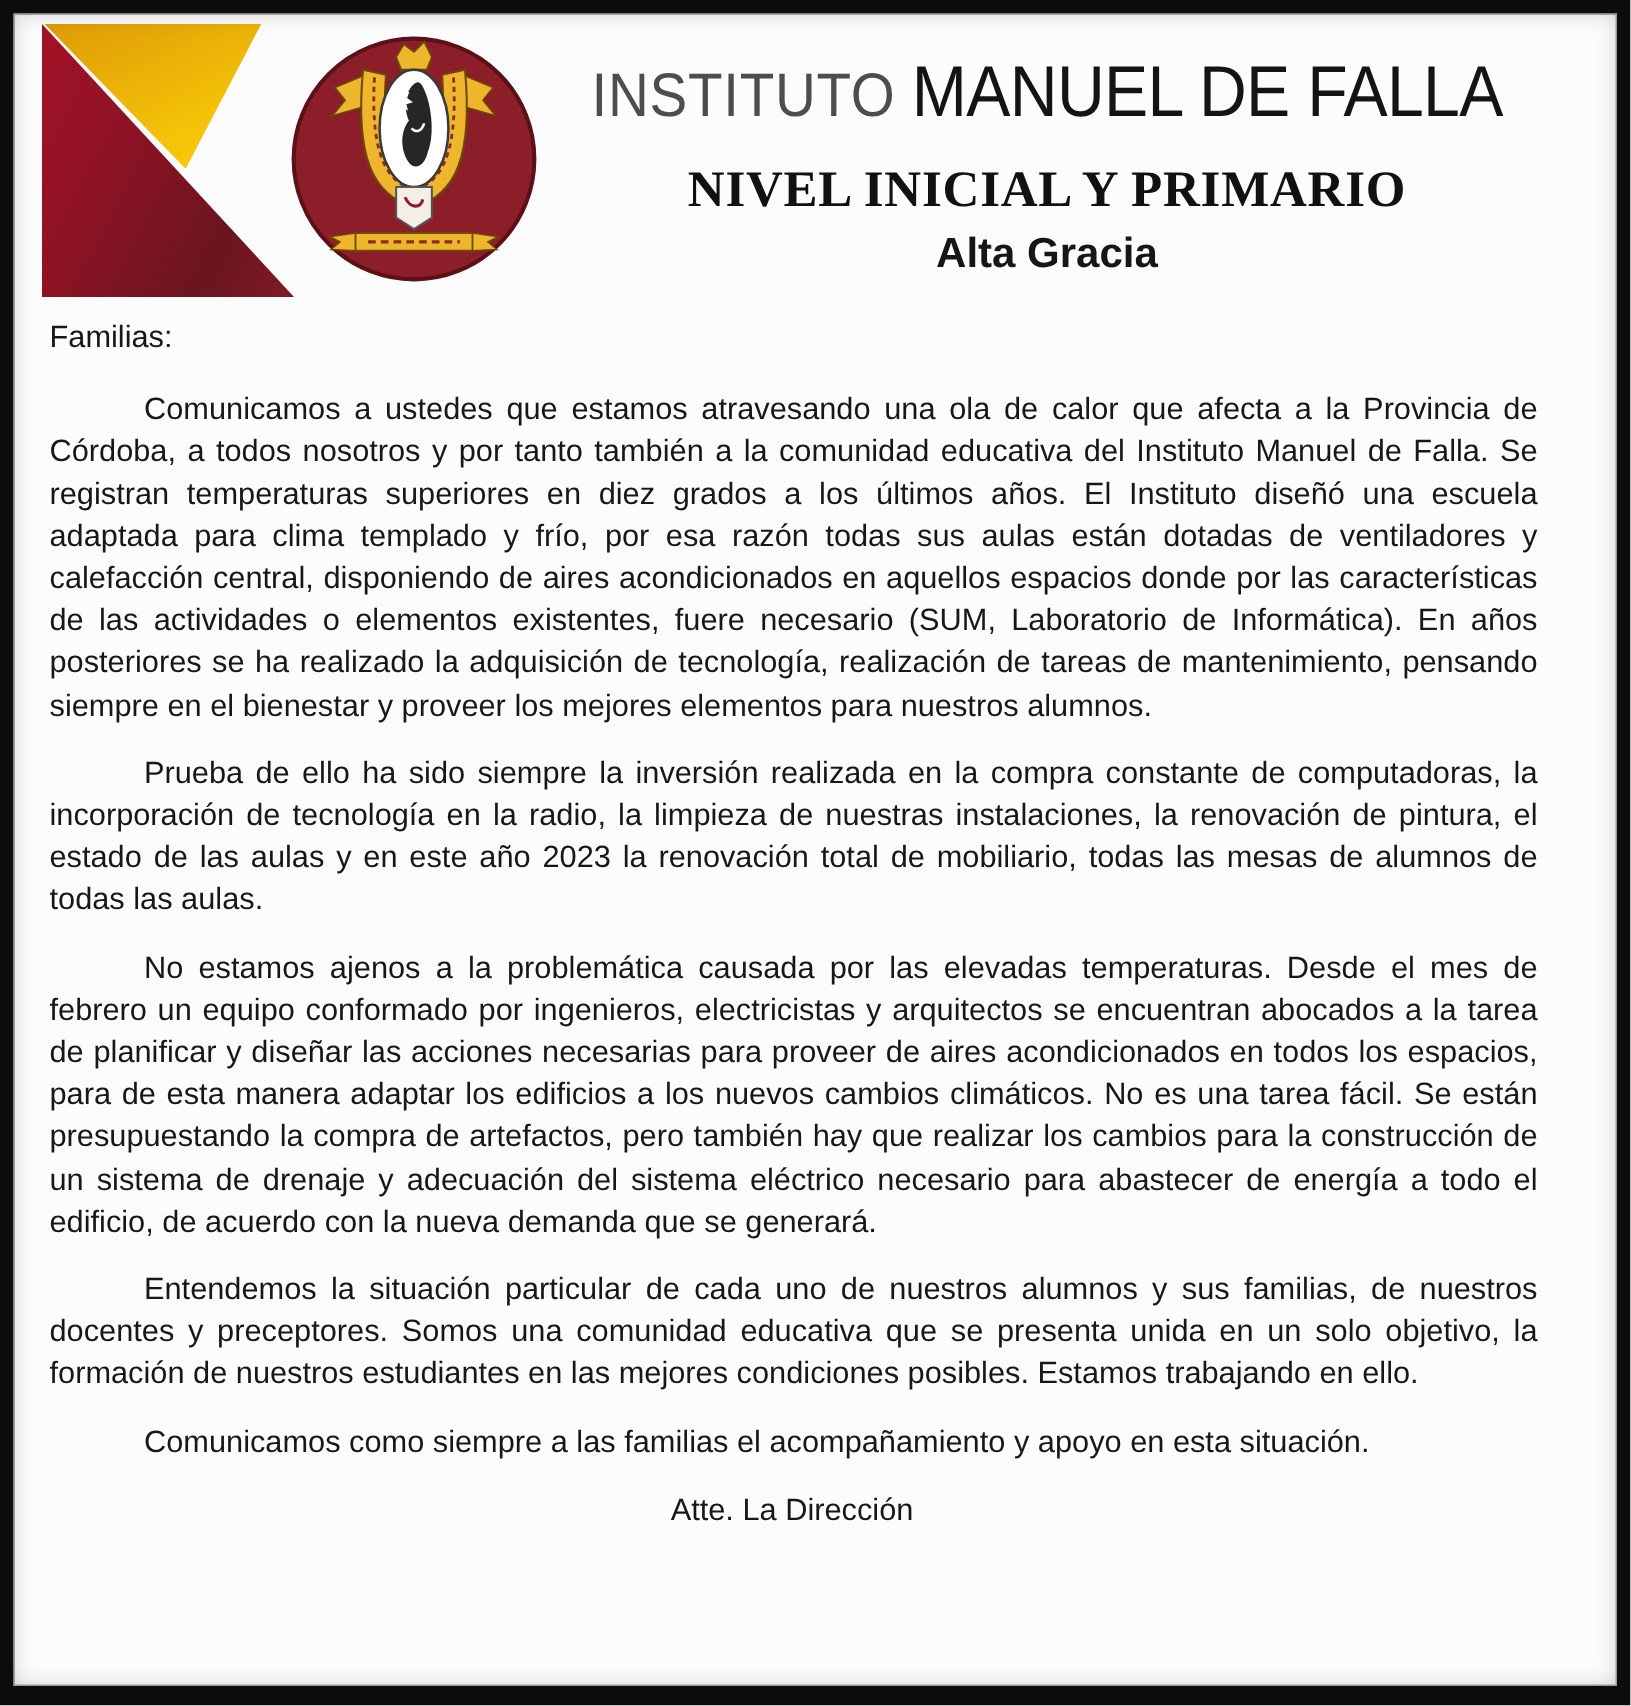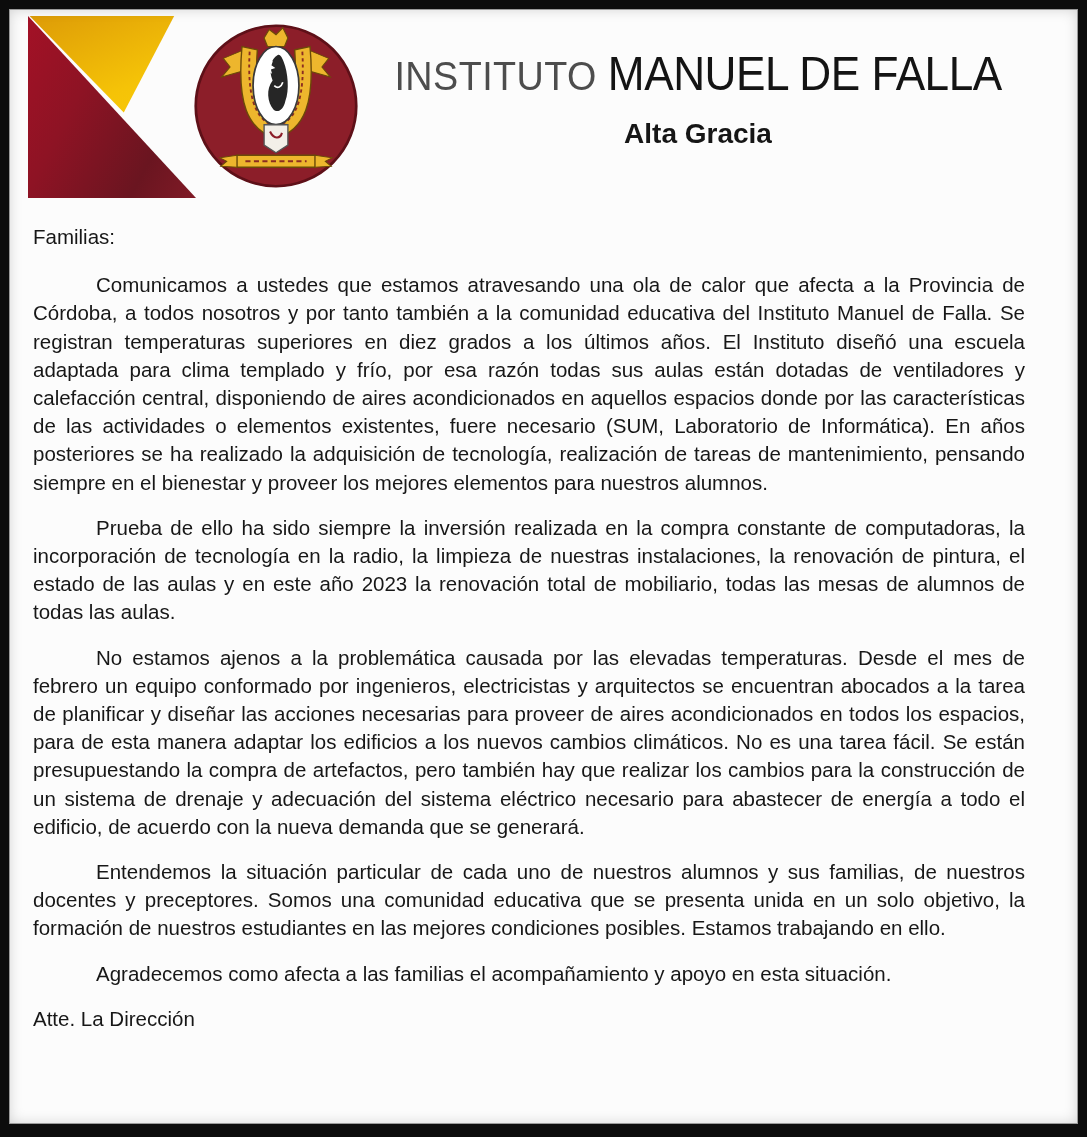--- a/index.html
+++ b/index.html
@@ -41,50 +41,50 @@
   }
 
   
   .crest {
     position: absolute; left: 191px; top: 21px;
     width: 170px; height: 170px;
   }
 
   
   .header-text {
-    position: absolute; left: 368px; top: 48px; width: 660px;
+    position: absolute; left: 368px; top: 36px; width: 660px;
     text-align: center; color: #1a1a1a;
   }
   .title-line {
     white-space: nowrap;
     transform: scaleX(0.92);
     transform-origin: 50% 50%;
     line-height: 52px;
   }
   .title-prefix { font-size: 41px; color: #4d4d4d; letter-spacing: 0.5px; }
   .title-main   { font-size: 48px; color: #141414; letter-spacing: -0.5px; }
   .subtitle {
     font-family: "Liberation Serif", serif;
     font-weight: bold; font-size: 34px; letter-spacing: 0.5px;
     margin-top: 9px; color: #111;
   }
   .city { font-weight: bold; font-size: 28px; margin-top: 7px; color: #161616; }
 
   
   .letter-body {
-    position: absolute; left: 33px; top: 223px; width: 992px;
+    position: absolute; left: 33px; top: 211px; width: 992px;
     color: #171717; font-size: 20.5px; line-height: 28.2px;
   }
   .salutation { margin: 0 0 20px 0; }
   .letter-body p {
     margin: 16px 0 17px 0;
     text-align: justify;
     text-indent: 63px;
   }
-  .signature { text-align: left; margin-top: 7px; padding-right: 2px; }
+  .signature { text-align: center; margin-top: 7px; padding-right: 2px; }
 </style>
 </head>
 <body>
 
 <div class="page">
 
   <div class="corner-art">
     <div class="tri tri-red"></div>
     <div class="tri tri-yellow"></div>
   </div>
@@ -115,27 +115,28 @@
       <path d="M27,79 L17,80.5 L21,82.5 L17.5,85.5 L27,86 Z" fill="#edb62d" stroke="#6b4a08" stroke-width="0.6"></path>
       <path d="M73,79 L83,80.5 L79,82.5 L82.5,85.5 L73,86 Z" fill="#edb62d" stroke="#6b4a08" stroke-width="0.6"></path>
       <path d="M32,82.5 h36" stroke="#7a1520" stroke-width="1.2" stroke-dasharray="3 2" opacity="0.85"></path>
     </svg>
   </div>
 
   <div class="header-text">
     <div class="title-line">
       <span class="title-prefix">INSTITUTO </span><span class="title-main">MANUEL DE FALLA</span>
     </div>
+    <div class="subtitle">NIVEL INICIAL Y PRIMARIO</div>
     <div class="city">Alta Gracia</div>
   </div>
 
   <div class="letter-body">
     <div class="salutation">Familias:</div>
     <p>Comunicamos a ustedes que estamos atravesando una ola de calor que afecta a la Provincia de Córdoba, a todos nosotros y por tanto también a la comunidad educativa del Instituto Manuel de Falla.  Se registran temperaturas superiores en diez grados a los últimos años. El Instituto diseñó una escuela adaptada para clima templado y frío, por esa razón todas sus aulas están dotadas de ventiladores y calefacción central, disponiendo de aires acondicionados en aquellos espacios donde por las características de las actividades o elementos existentes, fuere necesario (SUM, Laboratorio de Informática).  En años posteriores se ha realizado la adquisición de tecnología, realización de tareas de mantenimiento, pensando siempre en el bienestar y proveer los mejores elementos para nuestros alumnos.</p>
     <p>Prueba de ello ha sido siempre la inversión realizada en la compra constante de computadoras, la incorporación de tecnología en la radio, la limpieza de nuestras instalaciones, la renovación de pintura, el estado de las aulas y en este año 2023 la renovación total de mobiliario, todas las mesas de alumnos de todas las aulas.</p>
     <p>No estamos ajenos a la problemática causada por las elevadas temperaturas. Desde el mes de febrero un equipo conformado por ingenieros, electricistas y arquitectos se encuentran abocados a la tarea de planificar y diseñar las acciones necesarias para proveer de aires acondicionados en todos los espacios, para de esta manera adaptar los edificios a los nuevos cambios climáticos. No es una tarea fácil. Se están presupuestando la compra de artefactos, pero también hay que realizar los cambios para la construcción de un sistema de drenaje y adecuación del sistema eléctrico necesario para abastecer de energía a todo el edificio, de acuerdo con la nueva demanda que se generará.</p>
     <p>Entendemos la situación particular de cada uno de nuestros alumnos y sus familias, de nuestros docentes y preceptores. Somos una comunidad educativa que se presenta unida en un solo objetivo, la formación de nuestros estudiantes en las mejores condiciones posibles. Estamos trabajando en ello.</p>
-    <p>Agradecemos como afecta a las familias el acompañamiento y apoyo en esta situación.</p>
+    <p>Comunicamos como siempre a las familias el acompañamiento y apoyo en esta situación.</p>
     <div class="signature">Atte. La Dirección</div>
   </div>
 
   <div class="frame"></div>
 </div>
 
 </body></html>

